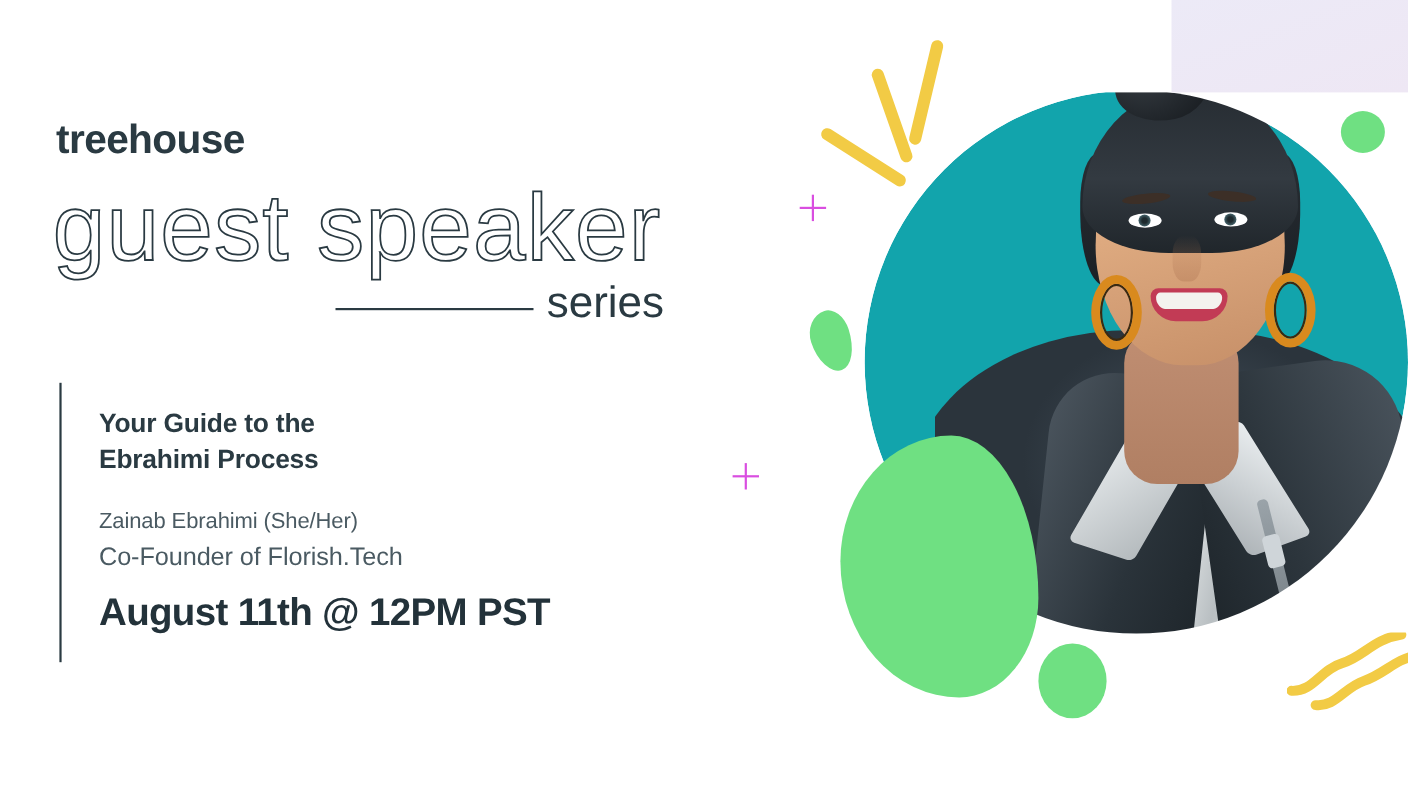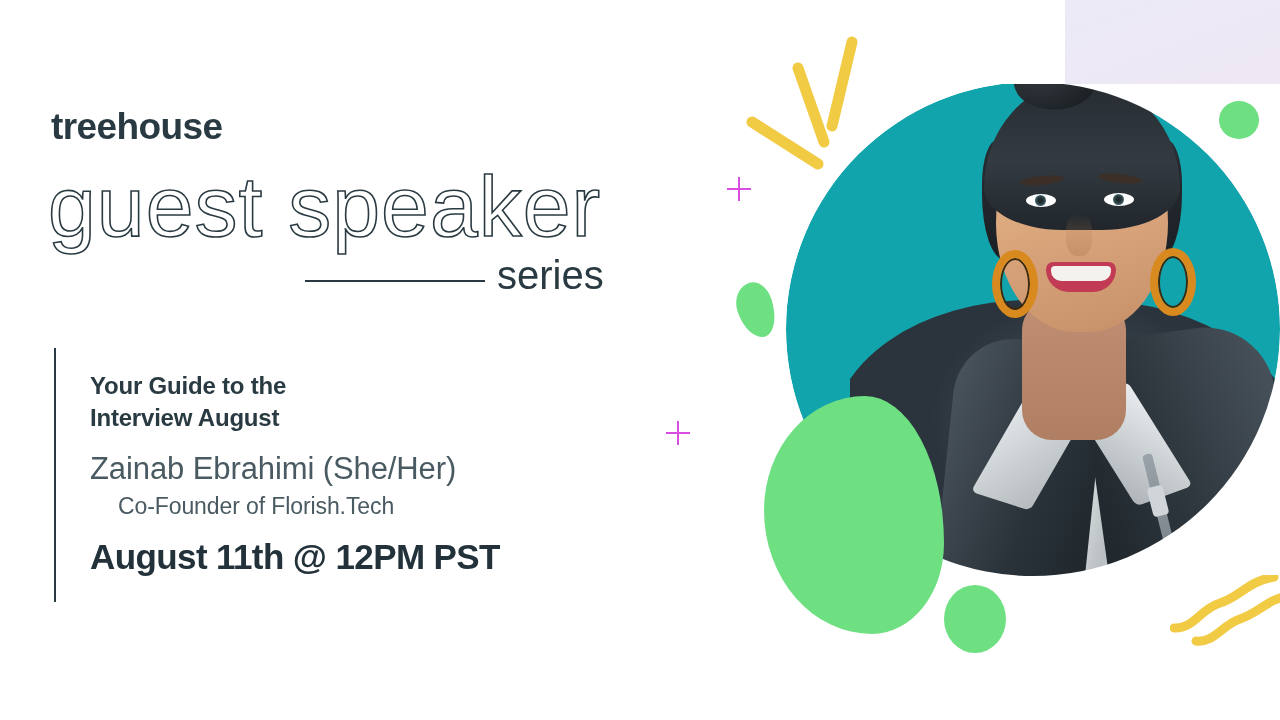--- a/index.html
+++ b/index.html
@@ -421,37 +421,36 @@
     width: 520px;
     font-size: 24px;
     font-weight: 600;
     line-height: 1.32;
     color: #2A3A42;
     letter-spacing: -0.2px;
   }
   #speaker-name {
     position: absolute;
     left: 90px;
-    top: 449px;
-    font-size: 31px;
+    top: 461px;
+    font-size: 20px;
     font-weight: 400;
     color: #4A5A62;
     line-height: 1.3;
     letter-spacing: -0.1px;
   }
   #speaker-role {
     position: absolute;
     left: 90px;
     top: 492px;
     font-size: 23px;
     font-weight: 400;
     color: #4A5A62;
     line-height: 1.3;
     letter-spacing: -0.1px;
-    margin-left: 28px;
   }
   #event-datetime {
     position: absolute;
     left: 90px;
     top: 536px;
     font-size: 35px;
     font-weight: 700;
     color: #23323A;
     line-height: 1.2;
     letter-spacing: -0.6px;
@@ -534,20 +533,20 @@
     <text id="headline-svg-text" x="10" y="76" fill="none" stroke="#2A3A42" stroke-width="1.6" font-family="Liberation Sans, sans-serif" font-size="86" font-weight="400" letter-spacing="1">guest speaker</text>
   </svg>
 
   <div id="series-rule"></div>
   <div id="series-word">series</div>
 
   <div id="left-rule"></div>
 
   <div id="talk-title">
     <span>Your Guide to the</span><br>
-    <span>Interview August</span>
+    <span>Ebrahimi Process</span>
   </div>
 
   <div id="speaker-name">Zainab Ebrahimi (She/Her)</div>
   <div id="speaker-role">Co-Founder of Florish.Tech</div>
   <div id="event-datetime">August 11th @ 12PM PST</div>
 
 </div>
 
 </body></html>

